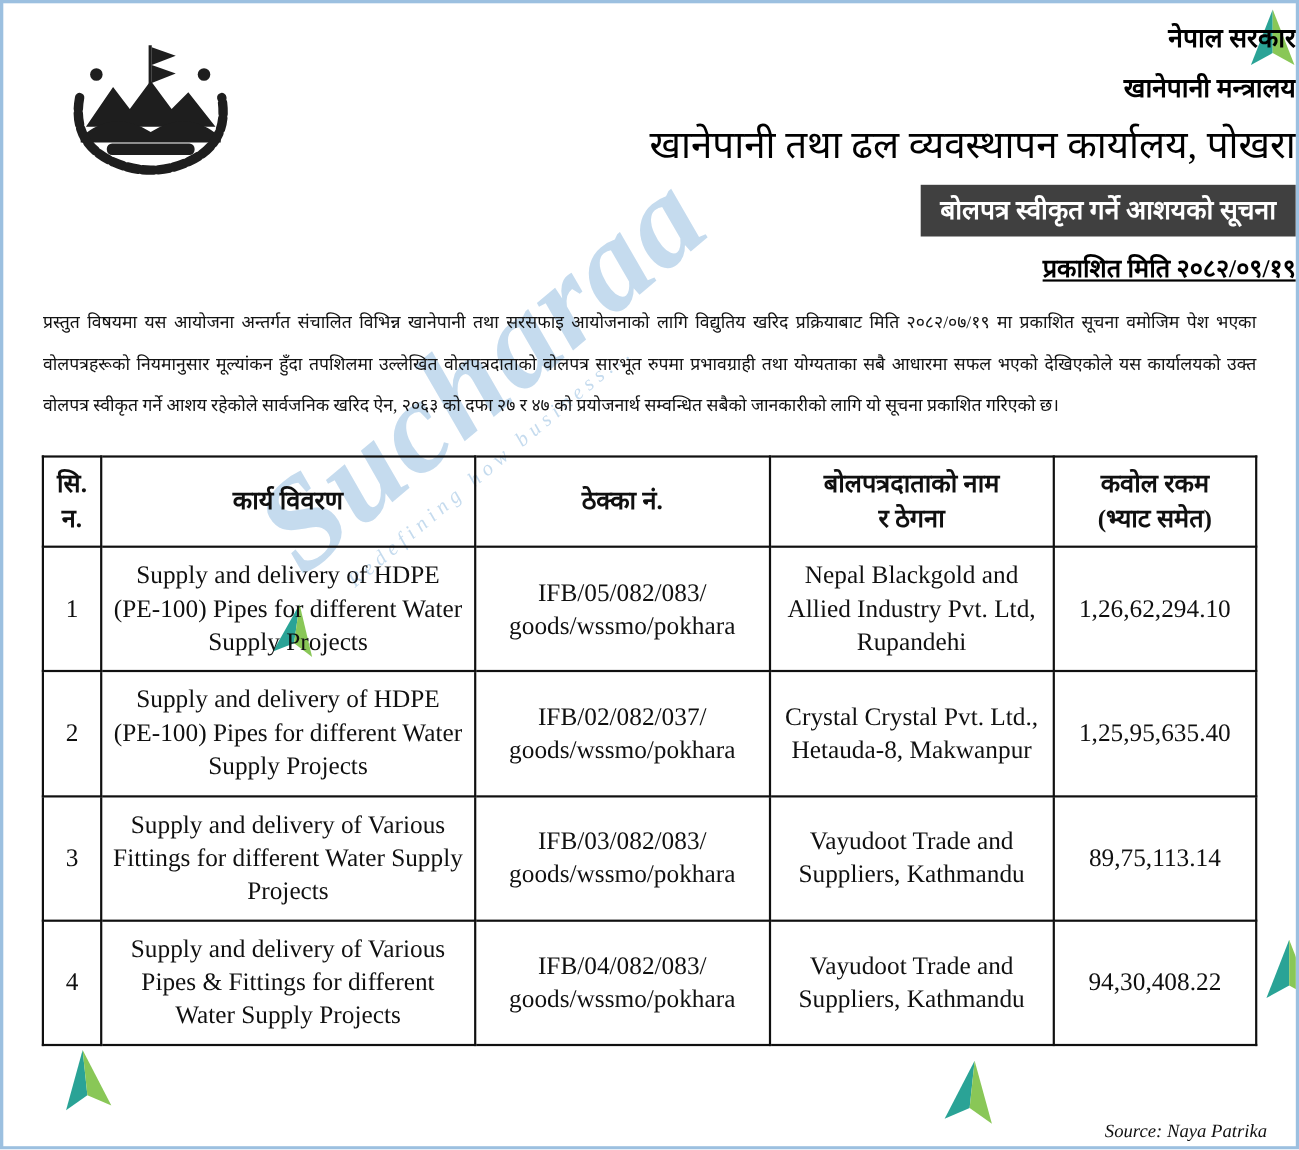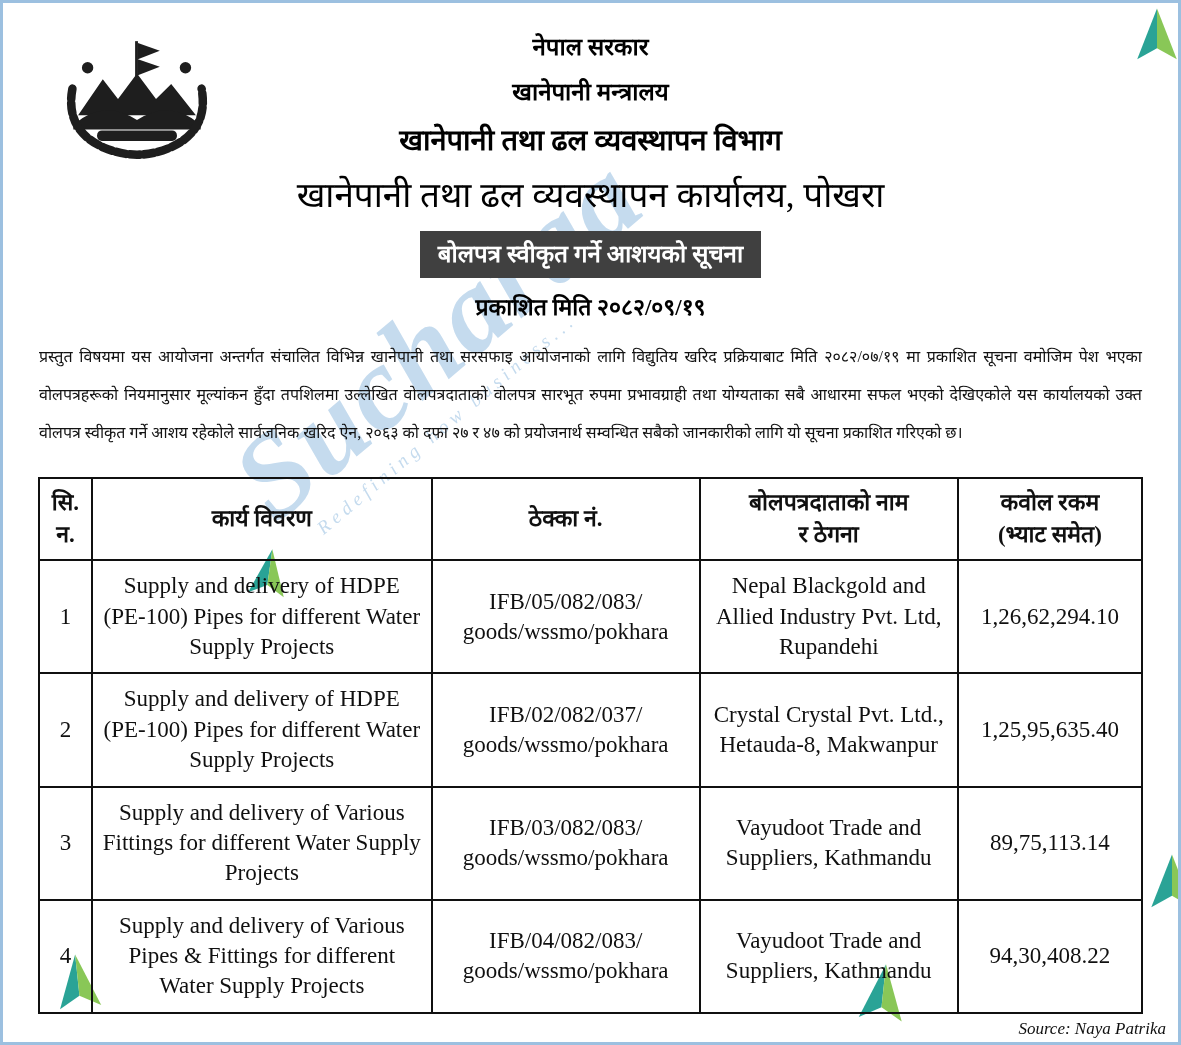--- a/index.html
+++ b/index.html
@@ -54,37 +54,37 @@
     position: absolute;
     left: 58px;
     top: 34px;
     width: 152px;
     height: 128px;
     z-index: 1;
   }
   .header {
     position: relative;
     z-index: 1;
-    text-align: center;
-    padding-top: 26px;
+    text-align: right;
+    padding-top: 14px;
   }
   .org1 { font-size: 24px; font-weight: bold; margin-bottom: 12px; }
   .org2 { font-size: 24px; font-weight: bold; margin-bottom: 12px; }
   .org3 { font-size: 29px; font-weight: bold; margin-bottom: 12px; }
   .org4 { font-size: 35px; font-weight: normal; margin-bottom: 14px; }
   .notice-title-box {
     display: inline-block;
     background: #404040;
     color: #ffffff;
     font-size: 24px;
     font-weight: bold;
     padding: 5px 18px 9px 18px;
     margin-bottom: 12px;
   }
-  .pub-date { font-size: 23px; font-weight: bold; }
+  .pub-date { font-size: 23px; font-weight: bold; text-decoration: underline; }
   
   .paragraph {
     position: relative;
     z-index: 1;
     margin: 16px 36px 0 36px;
     font-size: 16px;
     line-height: 38px;
     text-align: justify;
     color: #121212;
   }
@@ -117,21 +117,21 @@
     font-size: 23px;
     line-height: 1.32;
     padding: 10px 8px;
     height: 100px;
   }
   td.cell-work { padding: 10px 22px; }
   td.cell-bidder { padding: 10px 14px; }
   .pre { white-space: pre-line; }
   .source-credit {
     position: absolute;
-    right: 12px;
+    right: 26px;
     bottom: 3px;
     z-index: 1;
     font-size: 17px;
     font-style: italic;
     color: #101010;
   }
 </style>
 </head>
 <body>
 
@@ -173,21 +173,20 @@
       <path d="M18 80 L44 42 L60 63 L80 36 L100 63 L116 47 L142 80 Z"></path>
       <path d="M13 90 Q45 62 80 85 Q115 62 147 90 L147 95 L13 95 Z"></path>
       <rect x="38" y="96" width="84" height="11" rx="5"></rect>
     </g>
     <path d="M12 52 Q4 96 45 114 Q80 129 115 114 Q156 96 148 52" fill="none" stroke="#1e1e1e" stroke-width="9" stroke-linecap="round" stroke-dasharray="11 4"></path>
   </svg>
 
   <div class="header">
     <div class="org1">नेपाल सरकार</div>
     <div class="org2">खानेपानी मन्त्रालय</div>
-    <div class="org3">खानेपानी तथा ढल व्यवस्थापन विभाग</div>
     <div class="org4">खानेपानी तथा ढल व्यवस्थापन कार्यालय, पोखरा</div>
     <div>
       <div class="notice-title-box">बोलपत्र स्वीकृत गर्ने आशयको सूचना</div>
     </div>
     <div class="pub-date">प्रकाशित मिति २०८२/०९/१९</div>
   </div>
 
   <div class="paragraph">प्रस्तुत विषयमा यस आयोजना अन्तर्गत संचालित विभिन्न खानेपानी तथा सरसफाइ आयोजनाको लागि विद्युतिय खरिद प्रक्रियाबाट मिति २०८२/०७/१९ मा प्रकाशित सूचना वमोजिम पेश भएका वोलपत्रहरूको नियमानुसार मूल्यांकन हुँदा तपशिलमा उल्लेखित वोलपत्रदाताको वोलपत्र सारभूत रुपमा प्रभावग्राही तथा योग्यताका सबै आधारमा सफल भएको देखिएकोले यस कार्यालयको उक्त वोलपत्र स्वीकृत गर्ने आशय रहेकोले सार्वजनिक खरिद ऐन, २०६३ को दफा २७ र ४७ को प्रयोजनार्थ सम्वन्धित सबैको जानकारीको लागि यो सूचना प्रकाशित गरिएको छ।</div>
 
   <div class="table-wrap">

